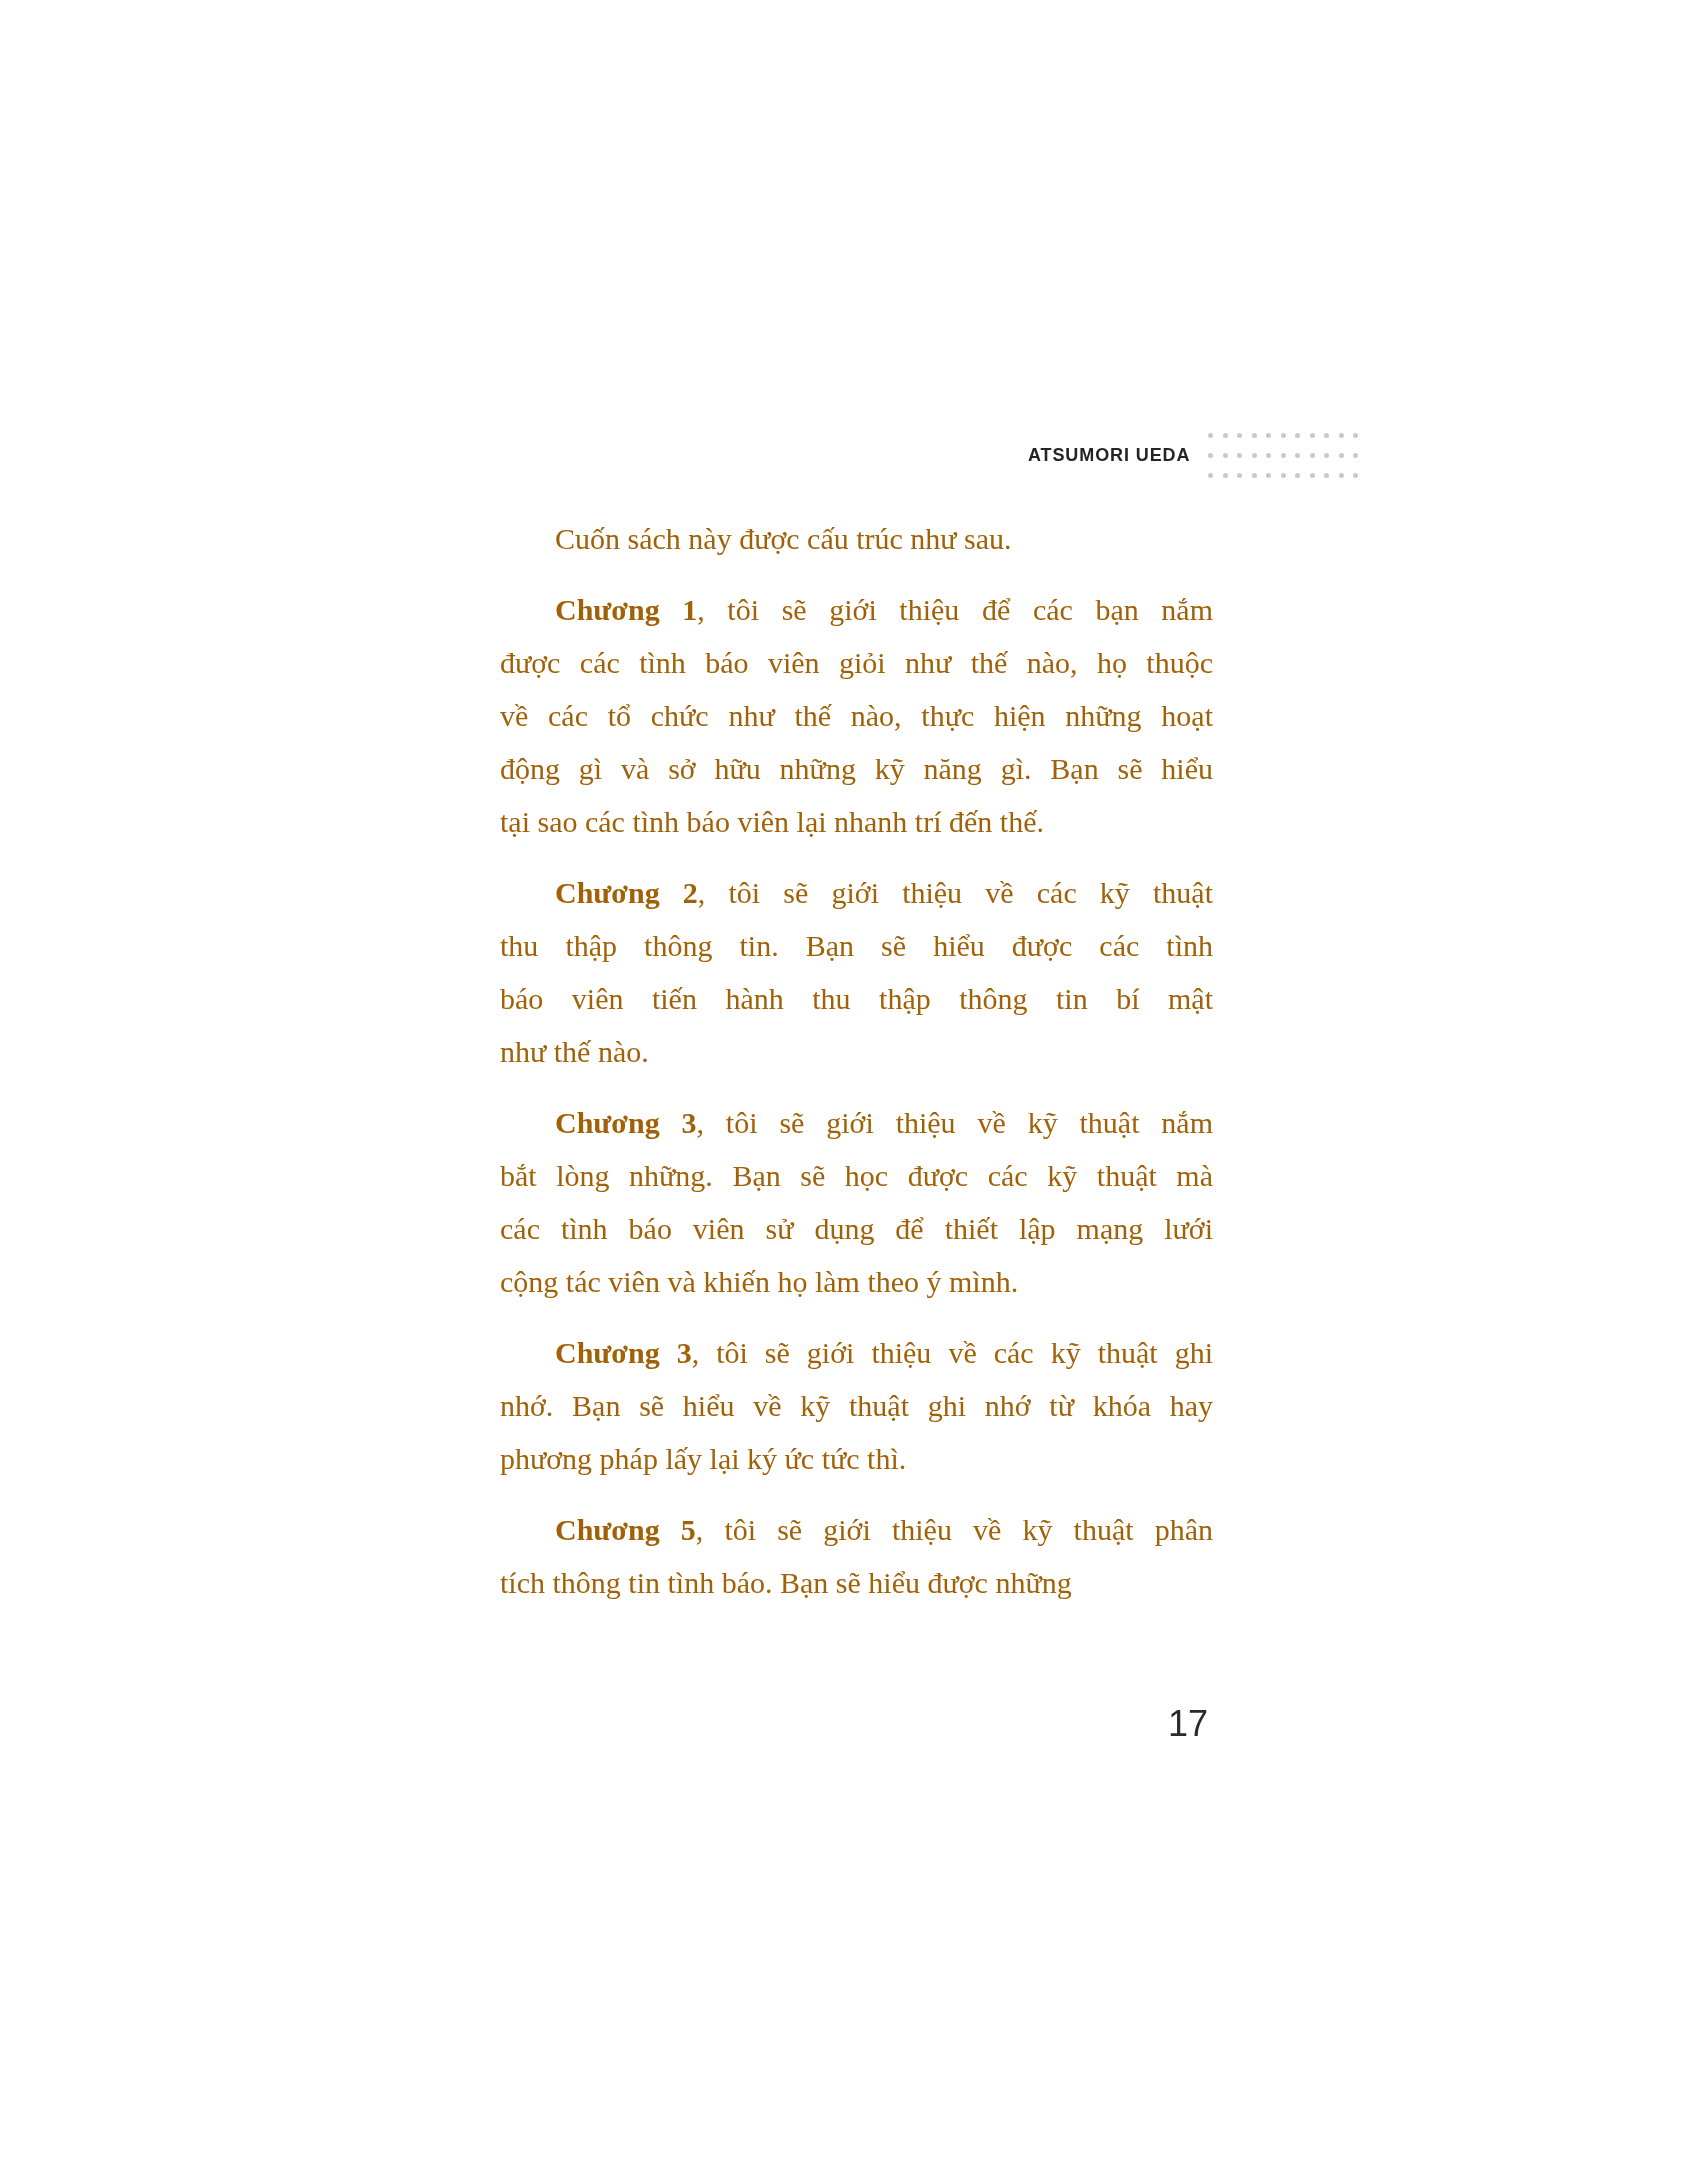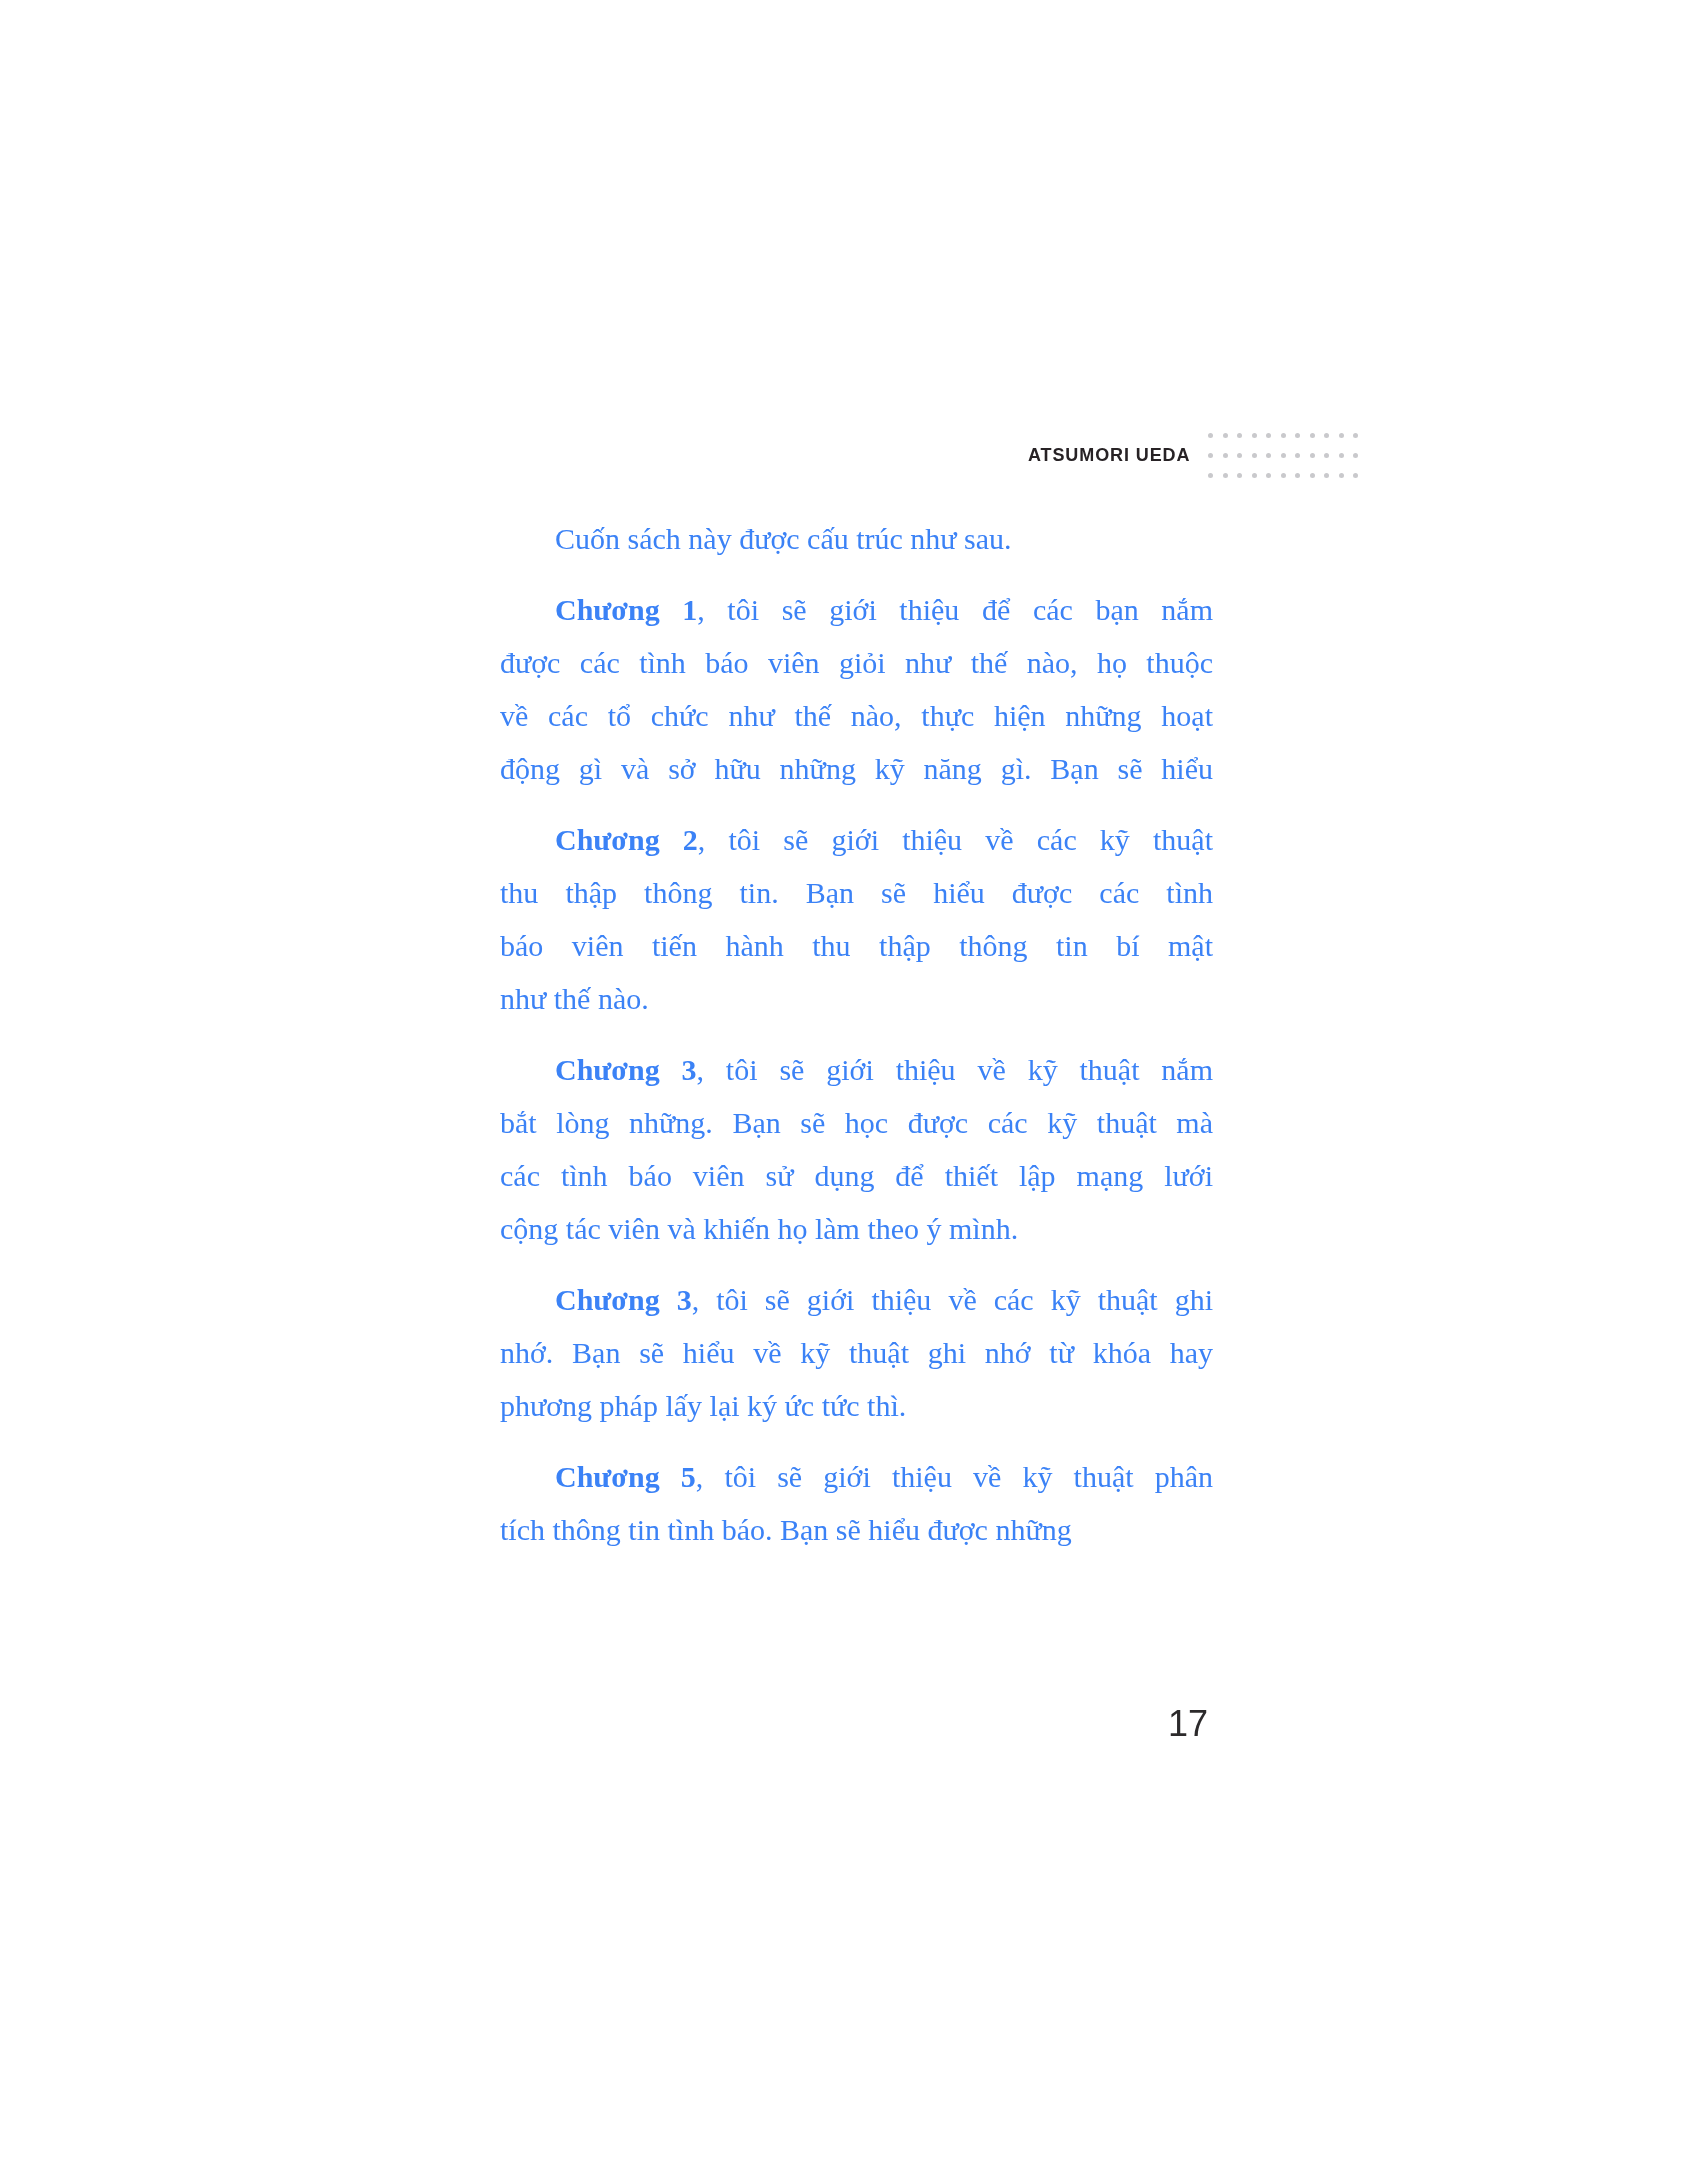--- a/index.html
+++ b/index.html
@@ -110,29 +110,30 @@
       <span class="dot" style="background: rgb(201, 201, 204);"></span>
       <span class="dot" style="background: rgb(201, 201, 204);"></span>
       <span class="dot" style="background: rgb(201, 201, 204);"></span>
       <span class="dot" style="background: rgb(201, 201, 204);"></span>
       <span class="dot" style="background: rgb(201, 201, 204);"></span>
       <span class="dot" style="background: rgb(201, 201, 204);"></span>
       <span class="dot" style="background: rgb(201, 201, 204);"></span>
       <span class="dot" style="background: rgb(201, 201, 204);"></span>
     </div>
 
-  <div class="body-text" style="color: #3b82f6;">
+  <div class="body-text" style="color: #a16207;">
       <div class="para">
         <div class="line first last">Cuốn sách này được cấu trúc như sau.</div>
       </div>
       <div class="para">
         <div class="line first"><span class="lead">Chương 1</span>, tôi sẽ giới thiệu để các bạn nắm</div>
         <div class="line">được các tình báo viên giỏi như thế nào, họ thuộc</div>
         <div class="line">về các tổ chức như thế nào, thực hiện những hoạt</div>
         <div class="line">động gì và sở hữu những kỹ năng gì. Bạn sẽ hiểu</div>
+        <div class="line last">tại sao các tình báo viên lại nhanh trí đến thế.</div>
       </div>
       <div class="para">
         <div class="line first"><span class="lead">Chương 2</span>, tôi sẽ giới thiệu về các kỹ thuật</div>
         <div class="line">thu thập thông tin. Bạn sẽ hiểu được các tình</div>
         <div class="line">báo viên tiến hành thu thập thông tin bí mật</div>
         <div class="line last">như thế nào.</div>
       </div>
       <div class="para">
         <div class="line first"><span class="lead">Chương 3</span>, tôi sẽ giới thiệu về kỹ thuật nắm</div>
         <div class="line">bắt lòng những. Bạn sẽ học được các kỹ thuật mà</div>

